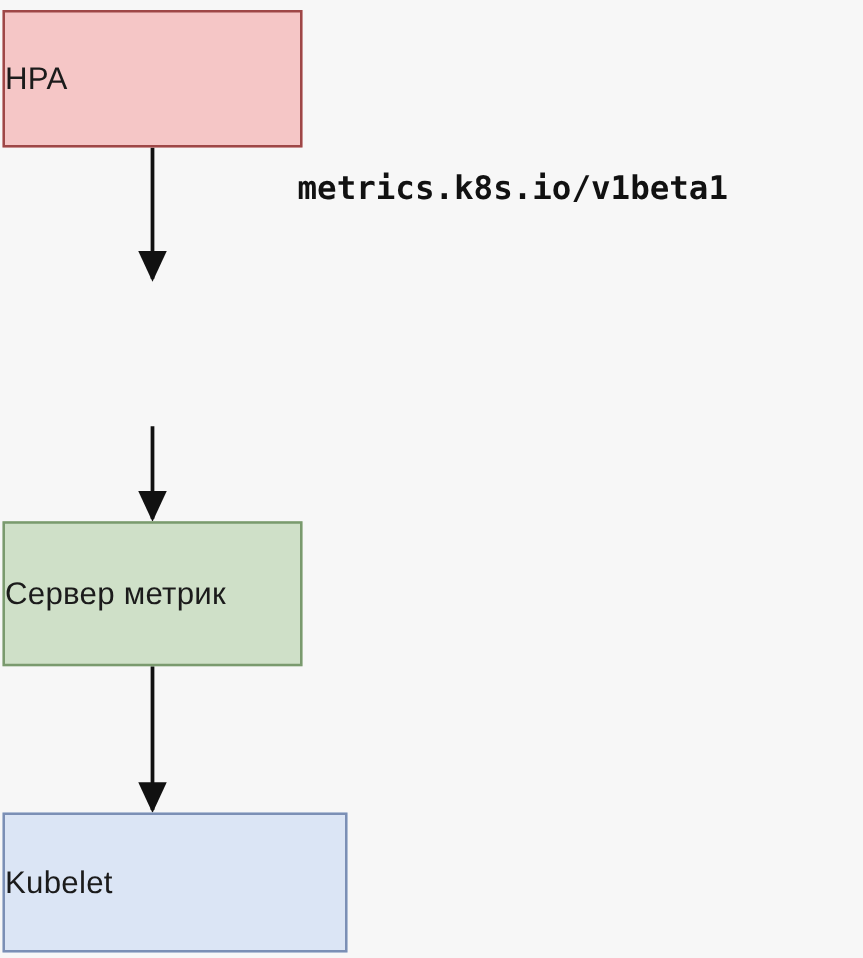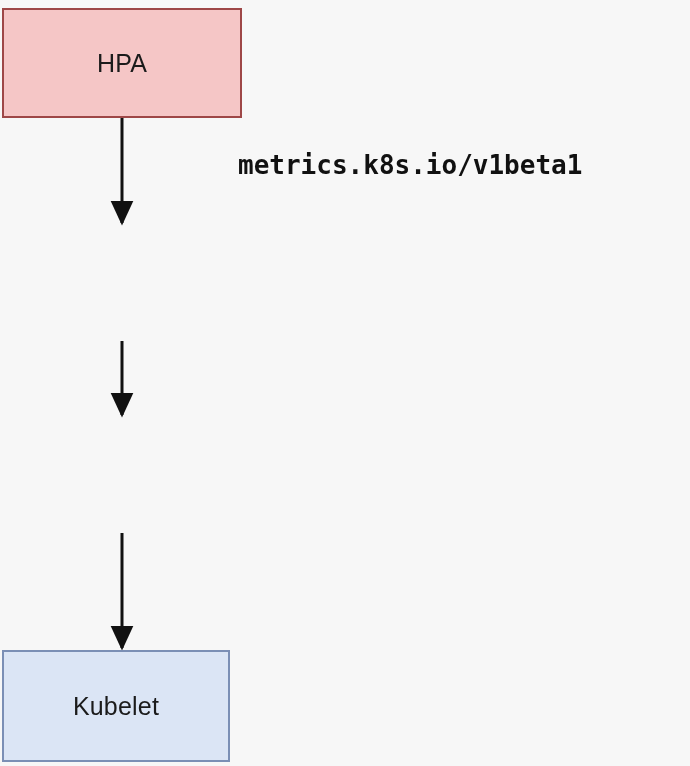--- a/index.html
+++ b/index.html
@@ -19,21 +19,21 @@
     left: 0;
     top: 0;
     width: 690px;
     height: 766px;
   }
   .node {
     position: absolute;
     box-sizing: border-box;
     display: flex;
     align-items: center;
-    justify-content: center;
+    justify-content: flex-start;
     font-size: 25px;
     color: #1b1b1b;
     letter-spacing: 0.2px;
     white-space: nowrap;
   }
   .node-hpa {
     left: 2px;
     top: 8px;
     width: 240px;
     height: 110px;
@@ -52,37 +52,37 @@
     left: 2px;
     top: 417px;
     width: 240px;
     height: 116px;
     background: #cfe0c8;
     border: 2px solid #7a9a6e;
   }
   .node-kubelet {
     left: 2px;
     top: 650px;
-    width: 228px;
+    width: 276px;
     height: 112px;
     background: #dbe5f5;
     border: 2px solid #7b8fb5;
   }
   .edge-label {
     position: absolute;
     font-family: "DejaVu Sans Mono", "Liberation Mono", monospace;
     font-size: 26px;
     font-weight: 700;
     color: #111111;
     white-space: nowrap;
     letter-spacing: 0px;
   }
   .edge-label-api {
     left: 238px;
-    top: 150px;
+    top: 136px;
   }
   .edge-label-summary {
     left: 238px;
     top: 568px;
   }
   svg.edges {
     position: absolute;
     left: 0;
     top: 0;
     width: 690px;
@@ -104,20 +104,23 @@
     <line x1="122" y1="118" x2="122" y2="223" stroke="#111111" stroke-width="3" marker-end="url(#arrowhead)"></line>
     <line x1="122" y1="341" x2="122" y2="415" stroke="#111111" stroke-width="3" marker-end="url(#arrowhead)"></line>
     <line x1="122" y1="533" x2="122" y2="648" stroke="#111111" stroke-width="3" marker-end="url(#arrowhead)"></line>
   </svg>
 
   <div class="node node-hpa">
     <span>HPA</span>
   </div>
 
 
+  <div class="node node-metrics-server">
+    <span>Сервер метрик</span>
+  </div>
 
   <div class="node node-kubelet">
     <span>Kubelet</span>
   </div>
 
   <div class="edge-label edge-label-api">metrics.k8s.io/v1beta1</div>
 
 
 </div>
 

